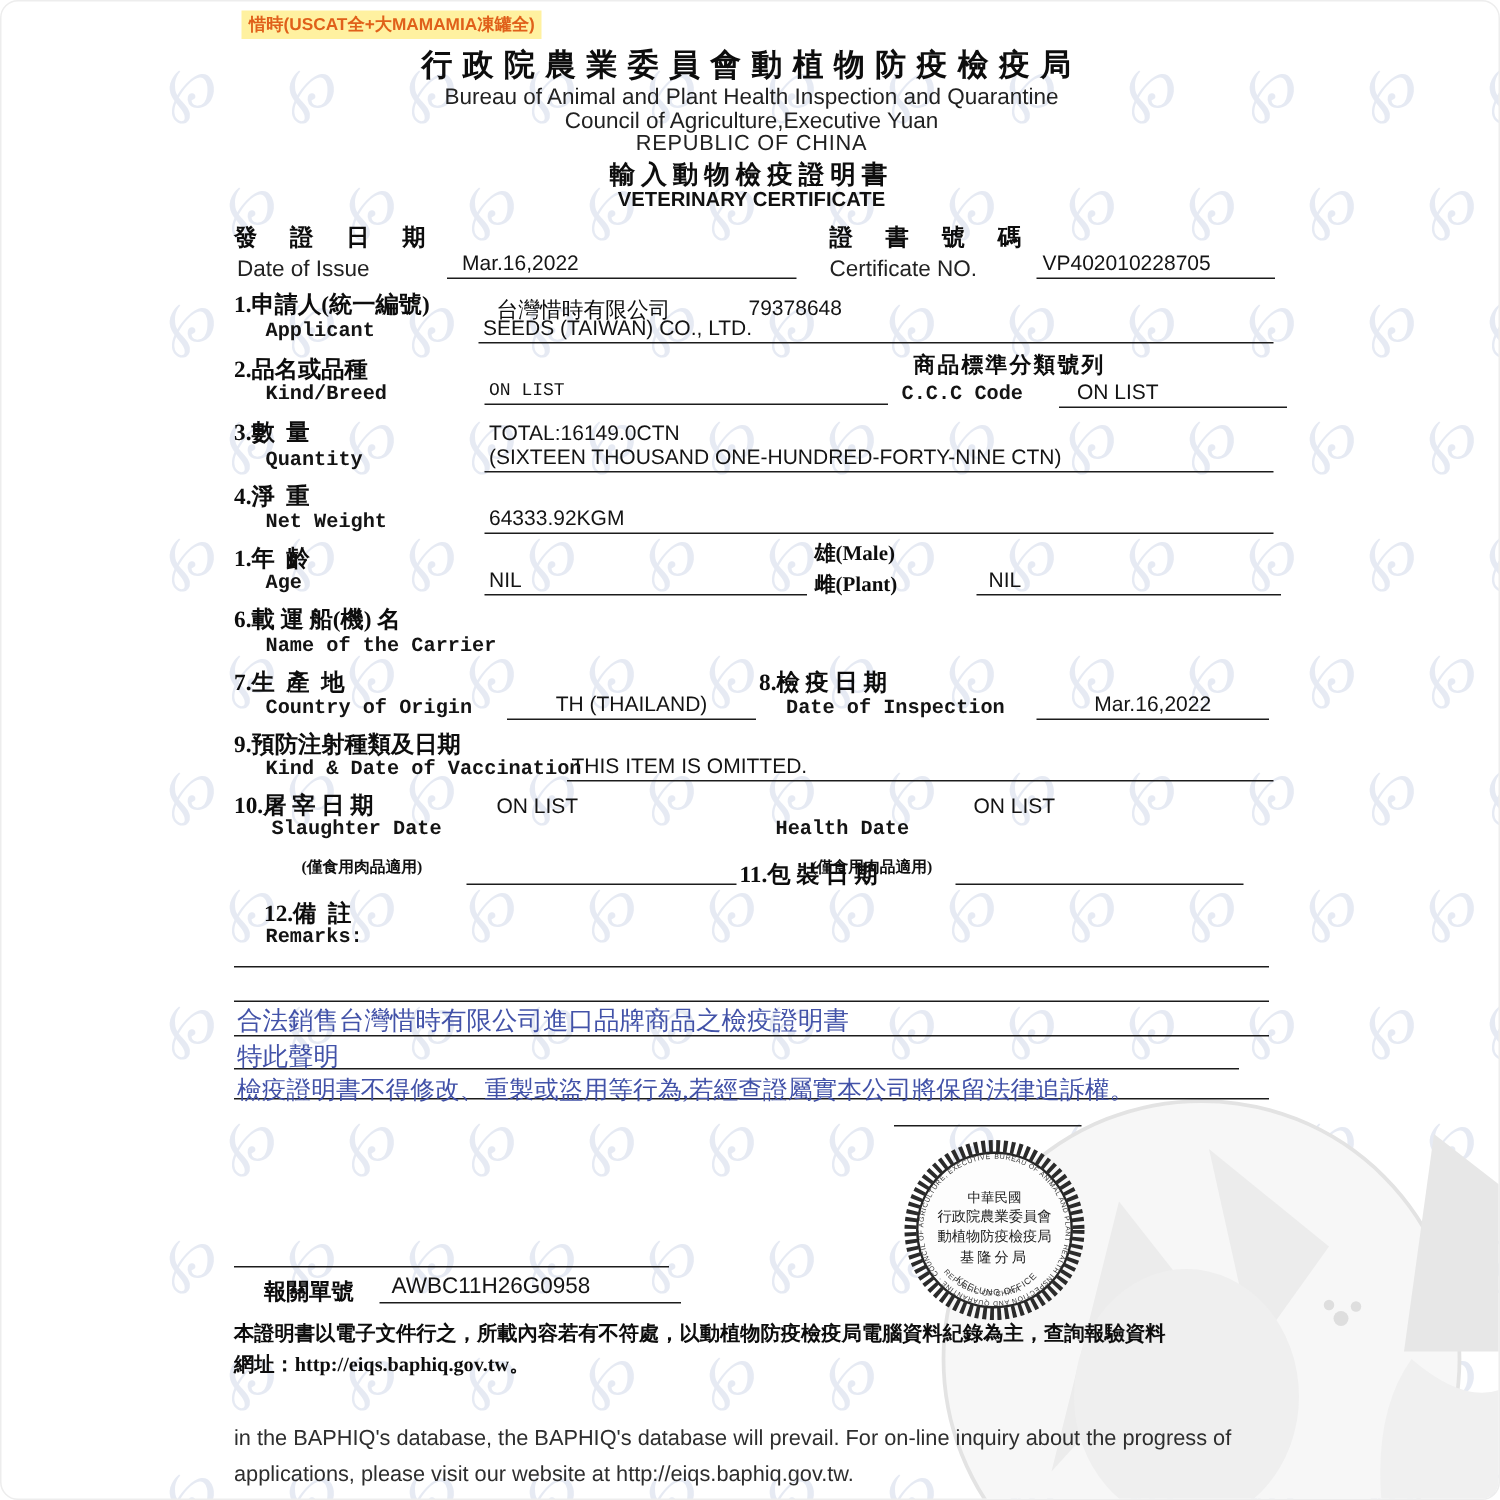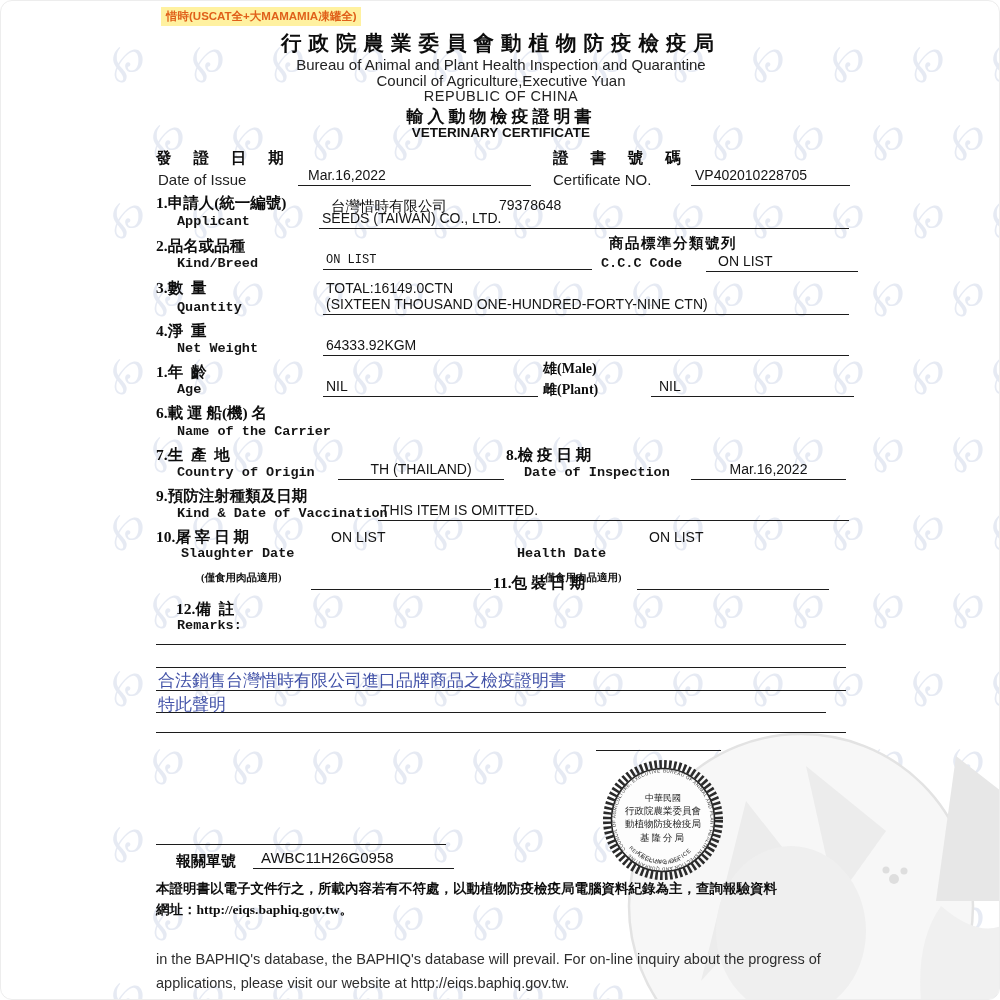--- a/index.html
+++ b/index.html
@@ -280,20 +280,21 @@
 
     <div class="hr" style="left:155px;top:643px;width:690px;"></div>
     <div class="hr" style="left:155px;top:666px;width:690px;"></div>
     <div class="hr" style="left:155px;top:689px;width:690px;"></div>
     <div class="hr" style="left:155px;top:711px;width:670px;"></div>
     <div class="hr" style="left:155px;top:731px;width:690px;"></div>
     <div class="hr" style="left:595px;top:749px;width:125px;"></div>
 
     <div class="abs blue" style="left:157px;top:668px;font-size:17px;">合法銷售台灣惜時有限公司進口品牌商品之檢疫證明書</div>
     <div class="abs blue" style="left:157px;top:692px;font-size:17px;">特此聲明</div>
+    <div class="abs blue" style="left:157px;top:715px;font-size:16.5px;">檢疫證明書不得修改、重製或盜用等行為,若經查證屬實本公司將保留法律追訴權。</div>
 
     <svg id="seal-svg" width="132" height="132" viewBox="0 0 132 132">
       <circle cx="66" cy="66" r="56" fill="none" stroke="#2b2b2b" stroke-width="8" stroke-dasharray="2.6 2.3"></circle>
       <circle cx="66" cy="66" r="51.5" fill="#fdfdfd" stroke="#262626" stroke-width="1.6"></circle>
       <defs>
         <path id="sealRing" d="M 66 18.5 A 47.5 47.5 0 1 1 65.9 18.5"></path>
         <path id="sealArc1" d="M 36 95 A 38 38 0 0 0 96 95"></path>
         <path id="sealArc2" d="M 24 78 A 43.5 43.5 0 0 0 108 78"></path>
       </defs>
       <text font-size="4.6" fill="#333" letter-spacing="0.4" font-family="Liberation Sans, sans-serif">

